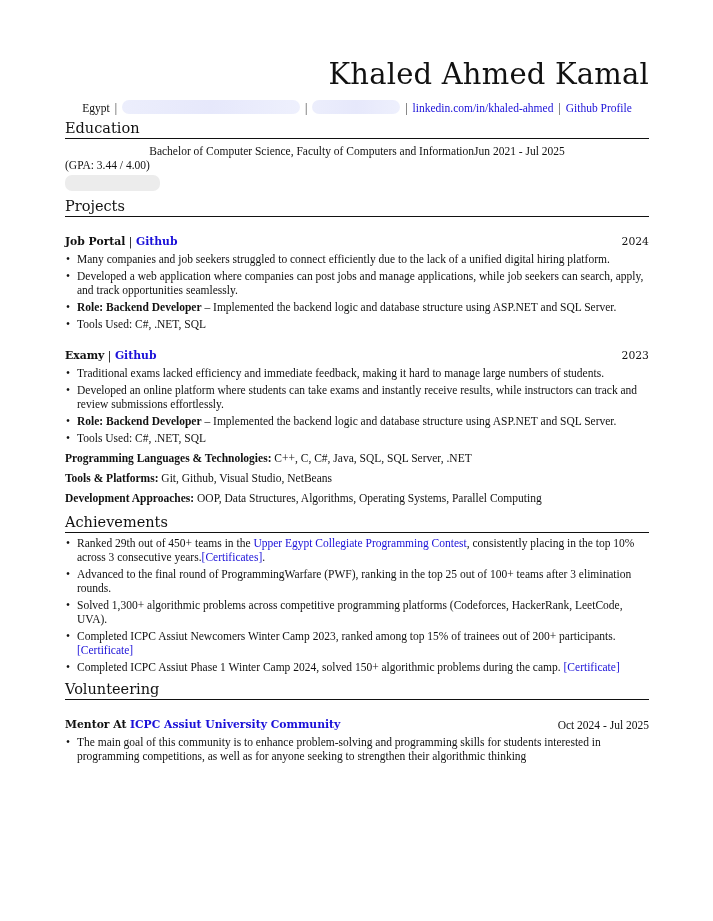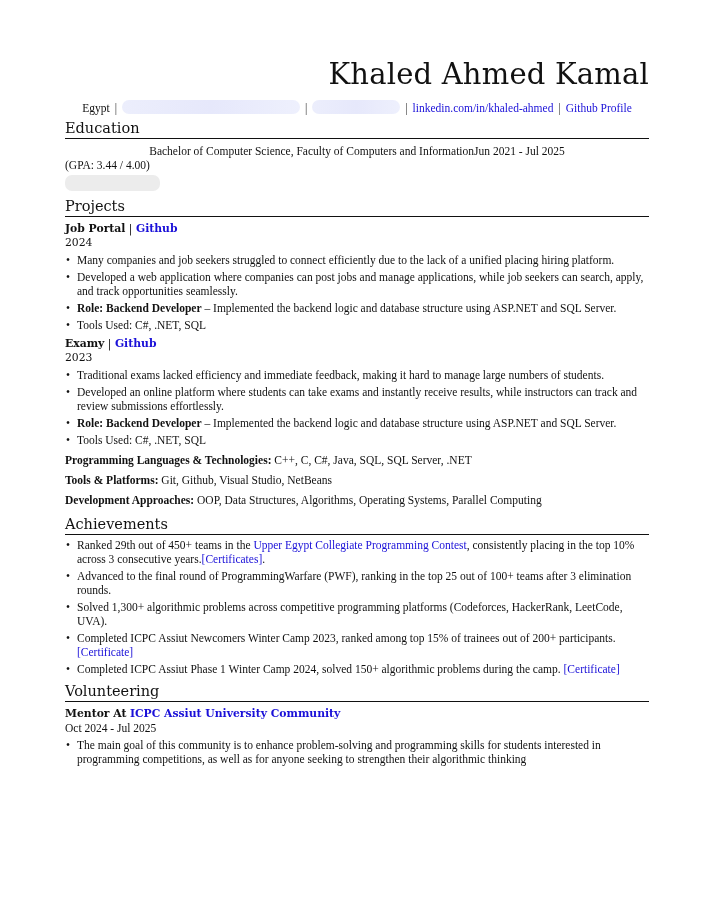--- a/index.html
+++ b/index.html
@@ -28,21 +28,21 @@
   a, .link { color: #1a10d8; text-decoration: none; }
   .section-title {
     font-size: 14.5px; margin-top: 4px; padding-bottom: 1px;
     border-bottom: 1px solid #111; line-height: 18px;
     font-family: "DejaVu Serif", serif;
   }
   .row { display: flex; justify-content: center; font-size: 11.5px; line-height: 14px;
     font-family: "Liberation Serif", serif; }
   .sub { font-size: 11.5px; line-height: 14px; font-family: "Liberation Serif", serif; }
   .proj-head { display: flex; justify-content: space-between; font-size: 11.5px;
-    line-height: 14px; margin-top: 5px; font-family: "DejaVu Serif", serif; font-size: 10.8px; flex-direction: column; }
+    line-height: 14px; margin-top: 18px; font-family: "DejaVu Serif", serif; font-size: 10.8px; }
   .bold { font-weight: bold; }
   ul { margin: 3px 0 0 0; padding: 0; list-style: none; }
   li {
     position: relative; padding-left: 12px; font-size: 11.5px; line-height: 14px;
     margin-bottom: 3px; font-family: "Liberation Serif", serif;
   }
   li::before { content: "•"; position: absolute; left: 1px; top: 0; }
   .skill { font-size: 11.5px; line-height: 14px; margin-top: 6px; font-family: "Liberation Serif", serif; }
   .skill .k { font-weight: bold; }
 </style>
@@ -79,21 +79,21 @@
   <div>
     <div class="proj-head">
       <span>
         <span class="bold">Job Portal</span>
         <span class="sep">|</span>
         <a href="#" class="bold">Github</a>
       </span>
       <span>2024</span>
     </div>
     <ul>
-      <li><span>Many companies and job seekers struggled to connect efficiently due to the lack of a unified placing hiring platform.</span></li>
+      <li><span>Many companies and job seekers struggled to connect efficiently due to the lack of a unified digital hiring platform.</span></li>
       <li><span>Developed a web application where companies can post jobs and manage applications, while job seekers can search, apply, and track opportunities seamlessly.</span></li>
       <li><b>Role: Backend Developer</b><span> – Implemented the backend logic and database structure using ASP.NET and SQL Server.</span></li>
       <li><span>Tools Used: C#, .NET, SQL</span></li>
     </ul>
   </div>
 
   <div>
     <div class="proj-head">
       <span>
         <span class="bold">Examy</span>

